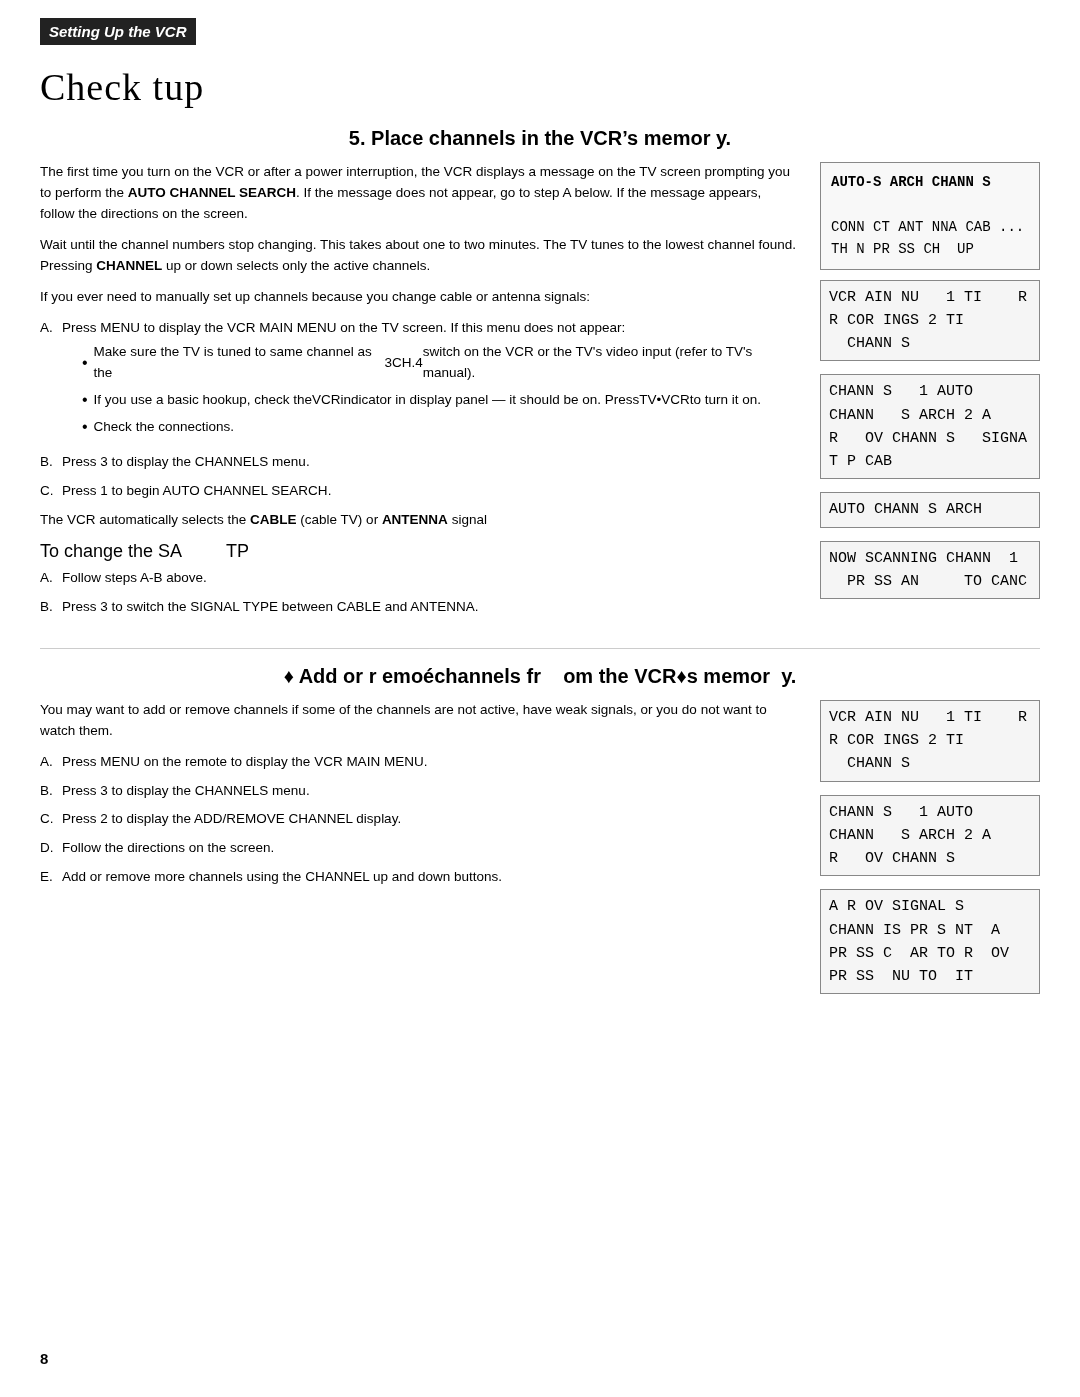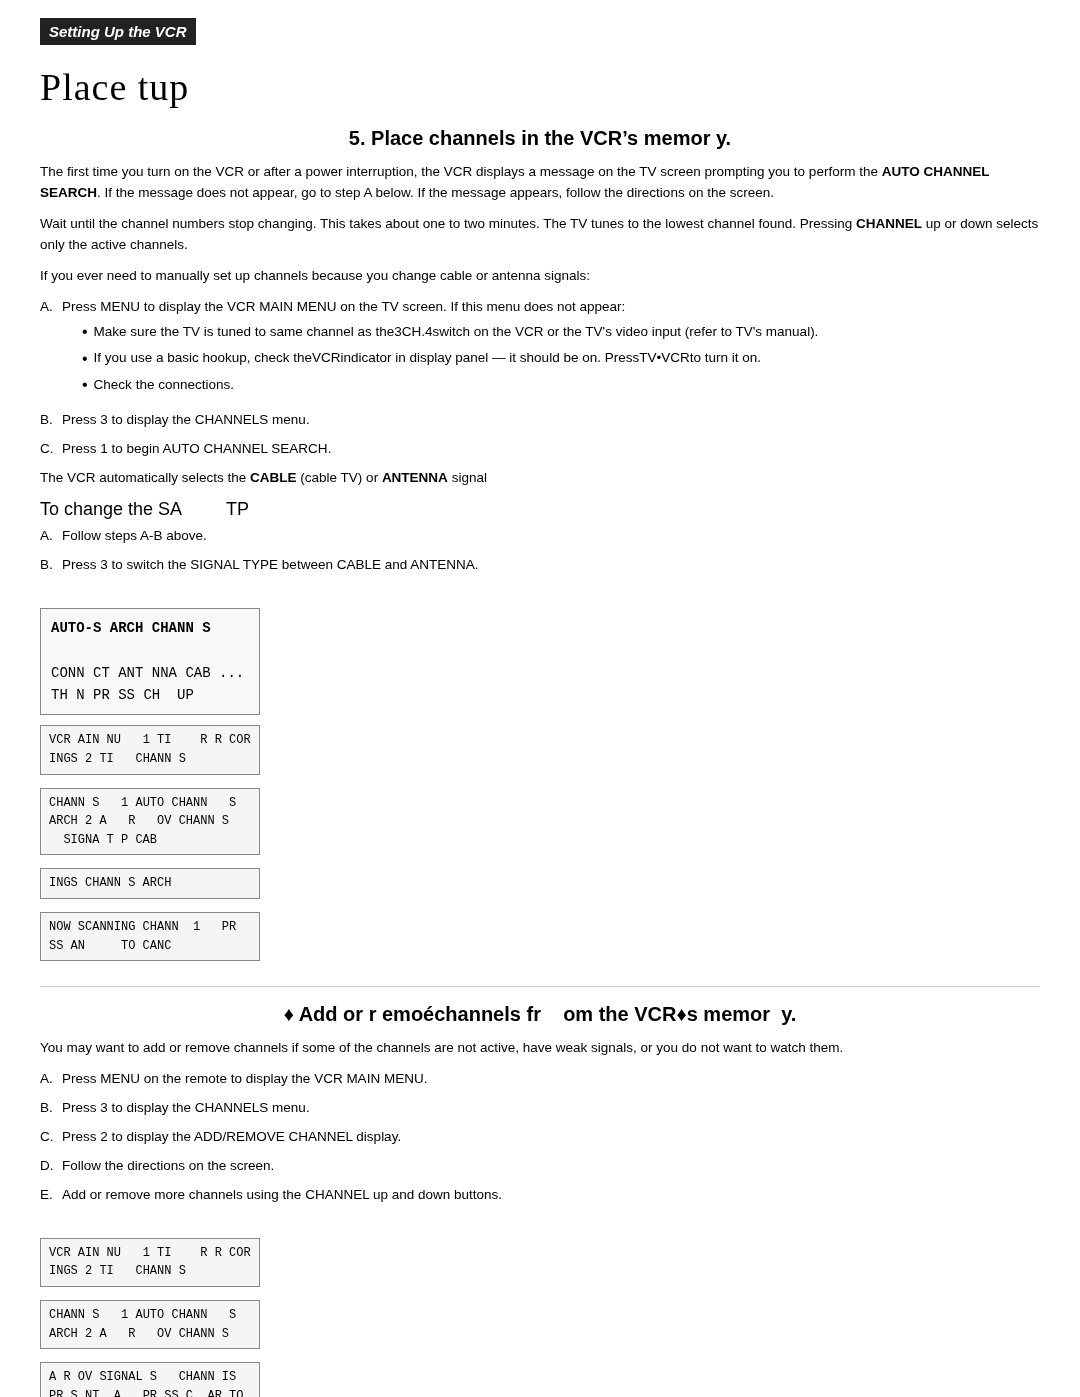--- a/index.html
+++ b/index.html
@@ -46,21 +46,20 @@
       font-family: Arial, sans-serif;
       margin-bottom: 12px;
       text-align: center;
     }
 
     
     .two-col {
       display: flex;
       gap: 24px;
       align-items: flex-start;
-      flex-direction: column;
     }
 
     .text-col {
       flex: 1;
     }
 
     .screen-col {
       width: 220px;
       flex-shrink: 0;
       display: flex;
@@ -159,37 +158,37 @@
       font-size: 15px;
       font-weight: bold;
       font-family: Arial, sans-serif;
     }
 
     .screen-seq-item {
       border: 1.5px solid #888;
       background: #f5f5f5;
       padding: 5px 8px;
       font-family: 'Courier New', Courier, monospace;
-      font-size: 12px;
+      font-size: 15px;
       line-height: 1.55;
       color: #000;
       margin-bottom: 3px;
     }
   </style>
 </head>
 <body>
 
 
 
 
 <div class="header-bar">Setting Up the VCR</div>
 
 <div class="page-content">
 
-  <h1 class="page-title">Place  tup</h1>
+  <h1 class="page-title">Check  tup</h1>
 
   <div>
     <div class="section-heading">5.  Place channels in the VCR’s memor  y.</div>
 
     <div class="two-col">
 
       <div class="text-col">
 
         <p class="body-text">
           The first time you turn on the VCR or after a power interruption, the VCR displays a message on the TV screen prompting you to perform the <span class="bold">AUTO CHANNEL SEARCH</span>.  If the message does not appear, go to step A below. If the message appears, follow the directions on the screen.
@@ -263,21 +262,21 @@
 
         <div class="screen-seq-item">
           <span class="screen-line bold">CHANN  S</span>
           <span class="screen-line">&nbsp;</span>
           <span class="screen-line">1 AUTO CHANN&nbsp;&nbsp; S ARCH</span>
           <span class="screen-line">2 A&nbsp;&nbsp; R&nbsp;&nbsp; OV  CHANN  S</span>
           <span class="screen-line">&nbsp;&nbsp;SIGNA  T P  CAB</span>
         </div>
 
         <div class="screen-seq-item">
-          <span class="screen-line bold">INGS CHANN  S ARCH</span>
+          <span class="screen-line bold">AUTO CHANN  S ARCH</span>
           <span class="screen-line">&nbsp;</span>
         </div>
 
         <div class="screen-seq-item">
           <span class="screen-line">NOW SCANNING CHANN&nbsp; 1</span>
           <span class="screen-line">&nbsp;</span>
           <span class="screen-line">PR SS AN&nbsp;&nbsp;&nbsp;&nbsp; TO CANC</span>
         </div>
 
       </div>

